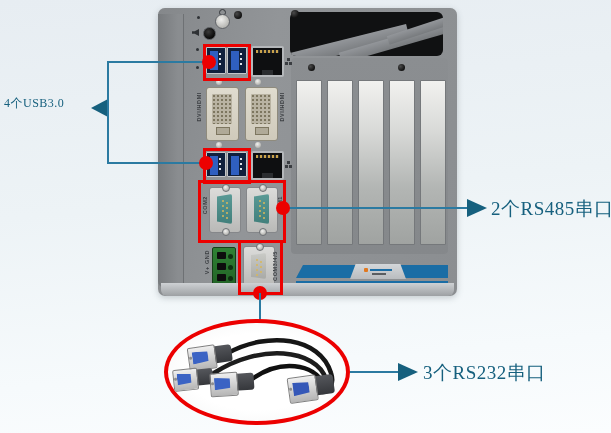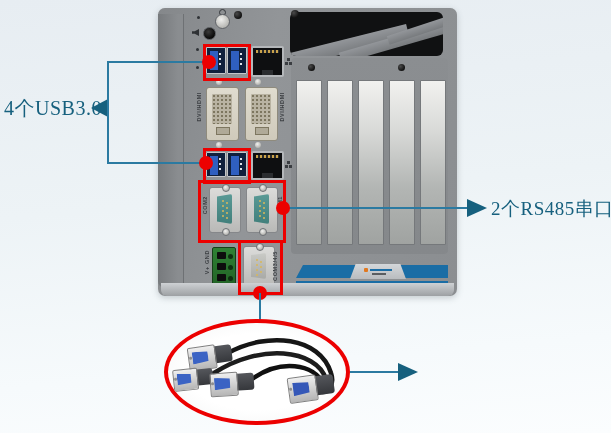--- a/index.html
+++ b/index.html
@@ -63,21 +63,21 @@
     background:linear-gradient(#f1f1ef 0%,#d9dad8 30%,#b3b6b4 65%,#a0a3a1 100%);}
   .banner{left:296px;top:265px;width:152px;height:13px;background:#1a6da5;clip-path:polygon(7px 0,100% 0,100% 100%,0 100%);}
   .banner-trap{left:350px;top:264px;width:56px;height:15px;background:linear-gradient(#d4d7da,#b9bcbf);clip-path:polygon(10% 0,90% 0,100% 100%,0 100%);}
   .banner-line{left:296px;top:281px;width:152px;height:2px;background:#1a6da5;}
   
   .redbox{border:3px solid #ec0000;}
   .dot{width:14px;height:14px;border-radius:50%;background:#ec0000;}
   .cline{background:#2b7aa1;}
   .tri-left{width:0;height:0;border-top:9px solid transparent;border-bottom:9px solid transparent;border-right:17px solid #16607e;}
   .tri-right{width:0;height:0;border-top:9px solid transparent;border-bottom:9px solid transparent;border-left:20px solid #16607e;}
-  .callout-label{color:#16607e;font-family:"Liberation Serif","DejaVu Serif",serif;font-size:20px;white-space:nowrap;letter-spacing:0.5px;}
+  .callout-label{color:#16607e;font-family:"Liberation Serif","DejaVu Serif",serif;font-size:12px;white-space:nowrap;letter-spacing:0.5px;}
   .vlabel{color:#3c3f43;font-size:5.5px;line-height:6px;writing-mode:vertical-rl;transform:rotate(180deg);letter-spacing:0.6px;white-space:nowrap;font-weight:bold;}
   
   .ellipse{left:164px;top:319px;width:186px;height:106px;border:4px solid #ec0000;border-radius:50%;
     background:radial-gradient(ellipse at center,#ffffff 55%,#f2f4f4 100%);box-sizing:border-box;overflow:hidden;}
   .cdb9 .house{position:absolute;right:0;top:10%;width:52%;height:78%;background:linear-gradient(#55575c,#35373b);border-radius:3px;}
   .cdb9 .flange{position:absolute;left:0;top:0;width:58%;height:100%;background:linear-gradient(#efefef,#b5b5b5);border:1px solid #808080;border-radius:2px;}
   .cdb9 .insert{position:absolute;left:10%;top:22%;width:36%;height:56%;background:#3b63c4;clip-path:polygon(0 0,100% 12%,100% 88%,0 100%);}
   .cdb9 .sdot{position:absolute;width:3px;height:3px;border-radius:50%;background:#8d8d8d;}
 </style>
 </head>
@@ -256,14 +256,15 @@
     <div class="abs cdb9" style="left:120px;top:52px;width:46px;height:24px;transform:rotate(-8deg);">
       <span class="house"></span>
         <span class="flange"></span>
       <span class="insert" style="background:#3558b8;"></span>
       <span class="sdot" style="left:1px;top:10px;"></span>
     </div>
   </div>
 
   <div class="abs cline" style="left:350px;top:371px;width:48px;height:2px;"></div>
   <div class="abs tri-right" style="left:398px;top:363px;"></div>
+  <div class="abs callout-label" style="left:423px;top:360px;font-size:19px;">3个RS232串口</div>
 
 </div>
 
 </body></html>

